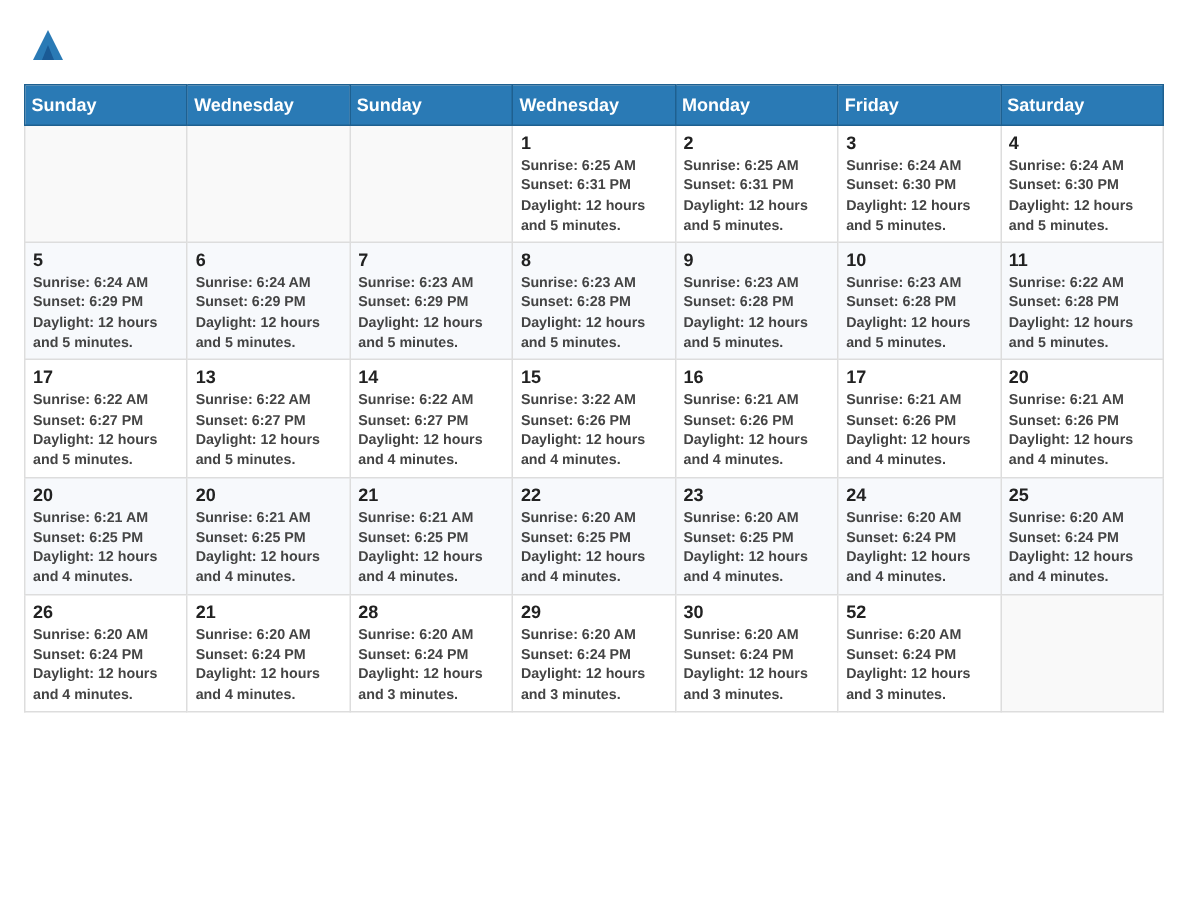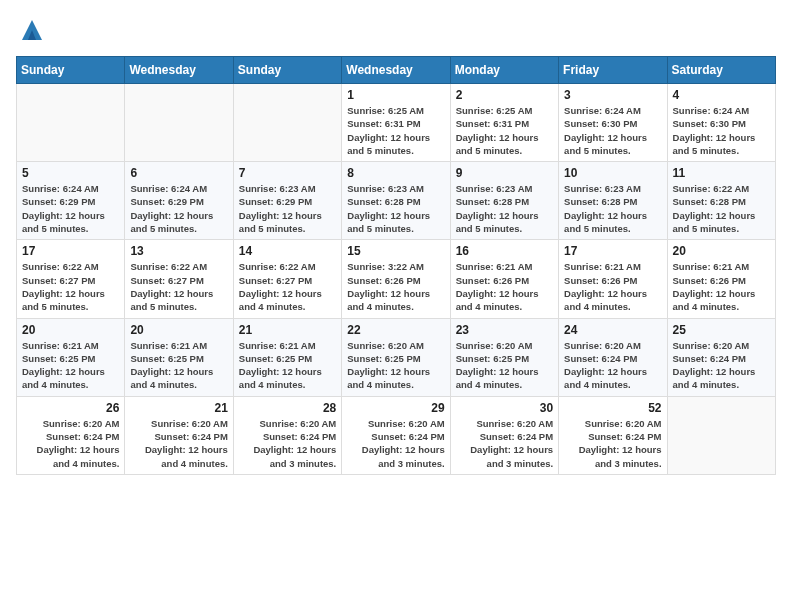--- a/index.html
+++ b/index.html
@@ -82,21 +82,20 @@
       font-size: 9.5px;
       color: #444;
       line-height: 1.4;
       font-weight: bold;
     }
     .empty-cell {
       background: #f9f9f9 !important;
     }
     .calendar tr:last-child td {
       min-height: 70px;
-      text-align: right;
     }
   </style>
 </head>
 <body>
 
 <div class="header">
   <div class="logo">
     <div>
       <div style="display:flex; align-items:center;">
         <span class="logo-text">

